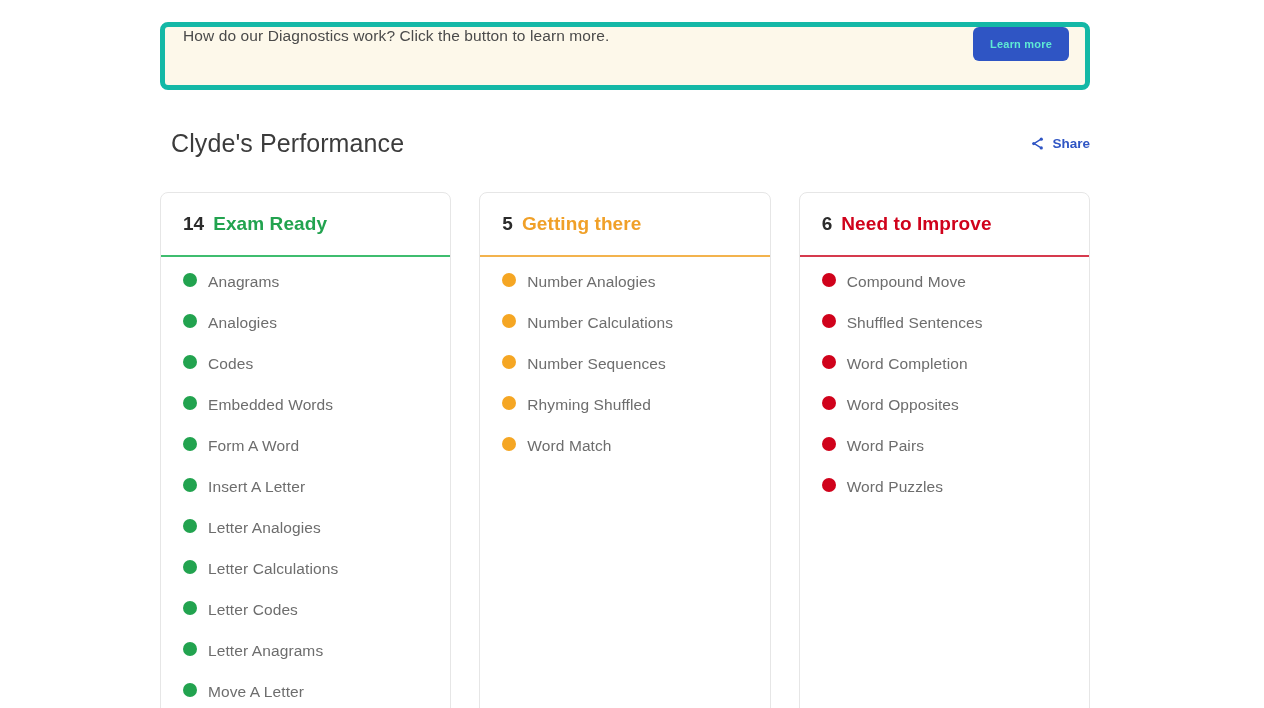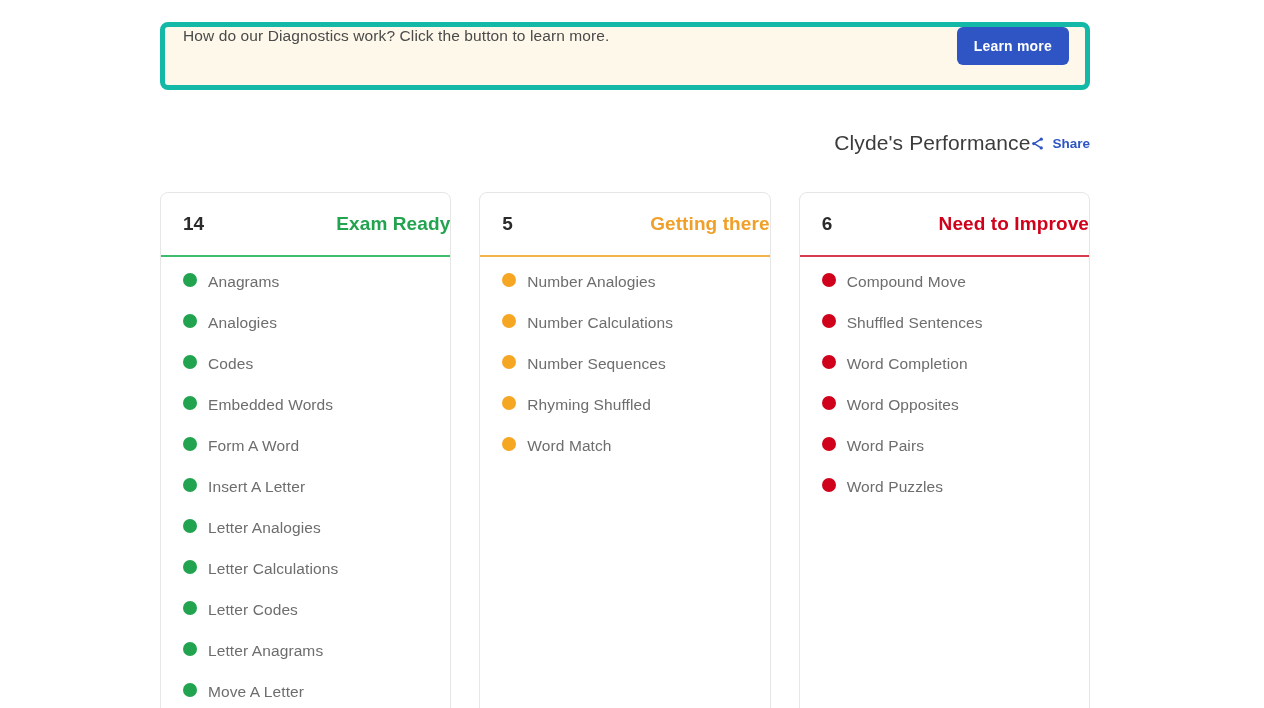--- a/index.html
+++ b/index.html
@@ -39,22 +39,22 @@
     padding: 0 16px 0 18px;
   }
   .banner-text {
     flex: 1;
     font-size: 15.5px;
     color: #4a4a4a;
     letter-spacing: .1px;
   }
   .learn-more-btn {
     background: #2f55c4;
-    color: #ffffff;
-    font-size: 14px;
+    color: #5eead4;
+    font-size: 11px;
     font-weight: bold;
     letter-spacing: .2px;
     border: none;
     border-radius: 6px;
     padding: 11px 17px;
     cursor: pointer;
     font-family: "Liberation Sans", sans-serif;
     white-space: nowrap;
     margin-left: 48px;
   }
@@ -64,26 +64,25 @@
     position: absolute;
     left: 160px;
     top: 126px;
     width: 930px;
     height: 34px;
     display: flex;
     align-items: center;
   }
   .page-title {
     flex: 1;
-    font-size: 21px;
+    font-size: 25px;
     color: #3c3c3c;
     font-weight: normal;
-    margin: 0;
+    margin: 11px;
     letter-spacing: .1px;
-    text-align: right;
   }
   .share-btn {
     display: flex;
     align-items: center;
     gap: 7px;
     color: #2f55c4;
     font-size: 13.5px;
     font-weight: bold;
     cursor: pointer;
     background: none;
@@ -112,21 +111,20 @@
     display: flex;
     flex-direction: column;
     overflow: hidden;
   }
   .card-header {
     height: 62px;
     display: flex;
     align-items: center;
     padding: 0 0 0 22px;
     box-sizing: border-box;
-    justify-content: space-between;
   }
   .card-count {
     font-size: 19px;
     font-weight: bold;
     color: #2b2b2b;
     margin-right: 9px;
   }
   .card-label {
     font-size: 19px;
     font-weight: bold;

